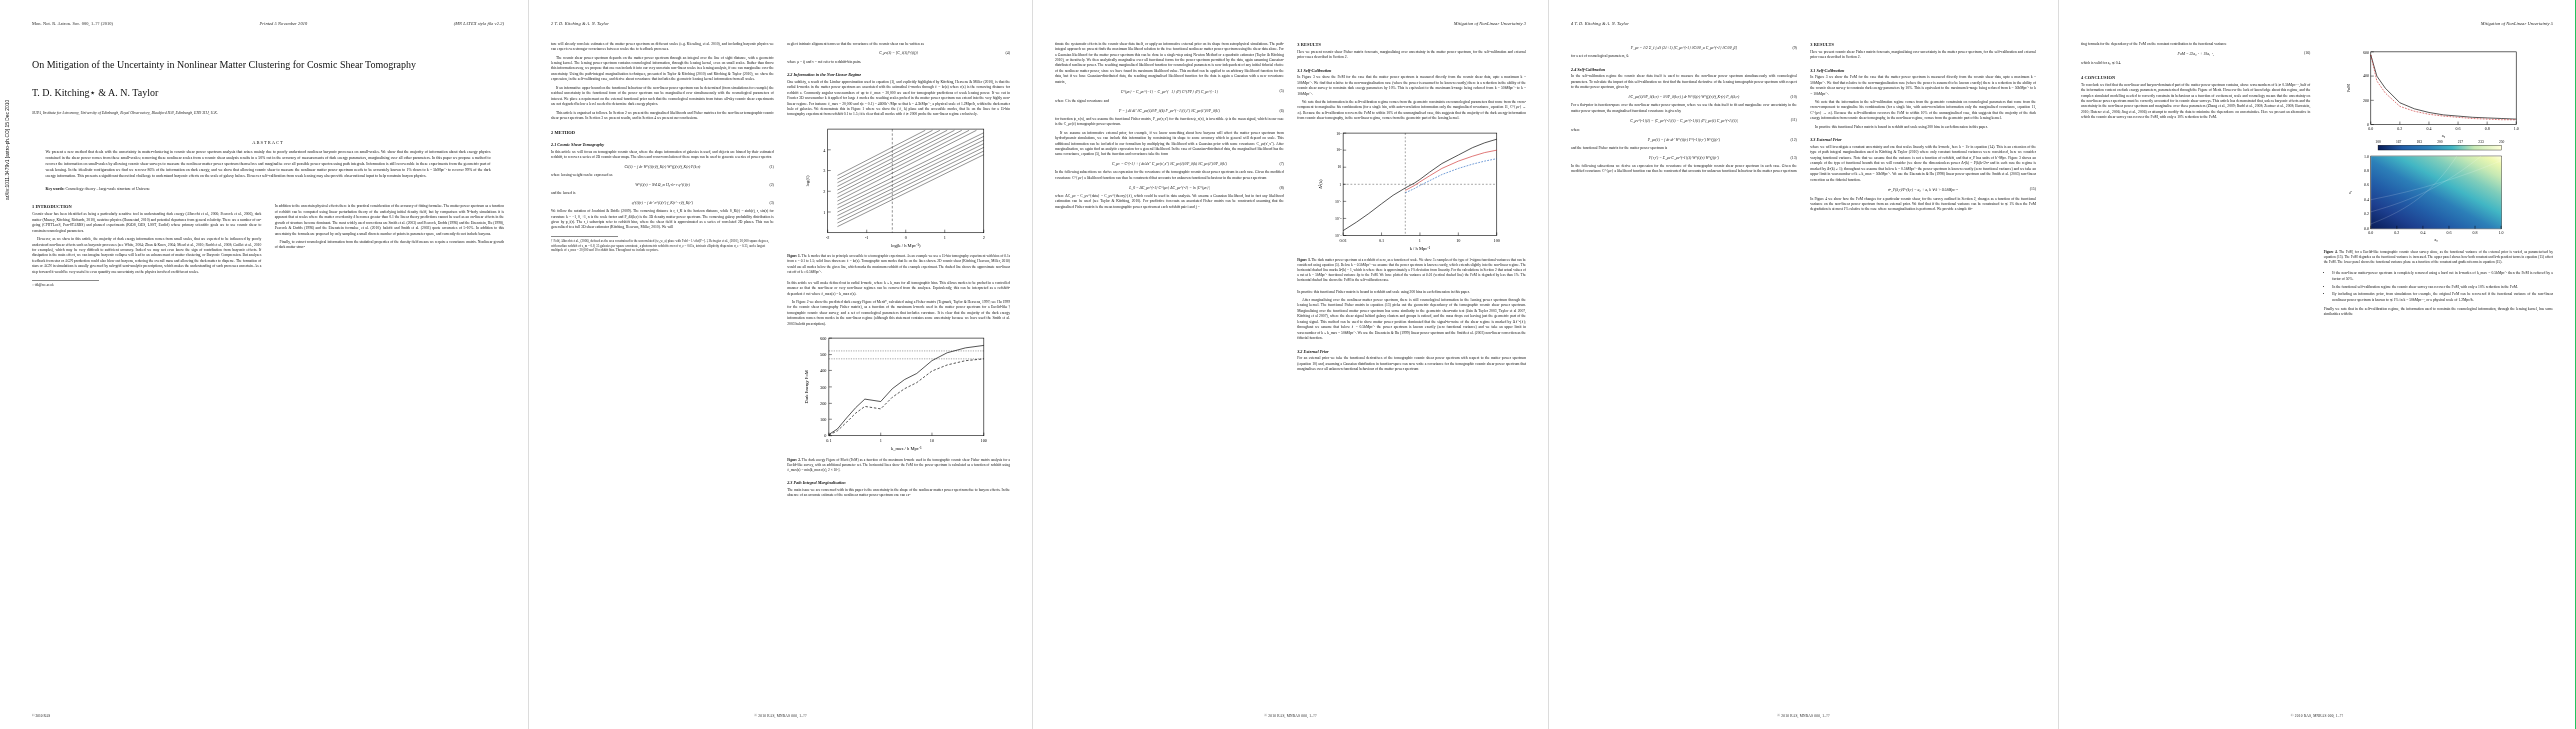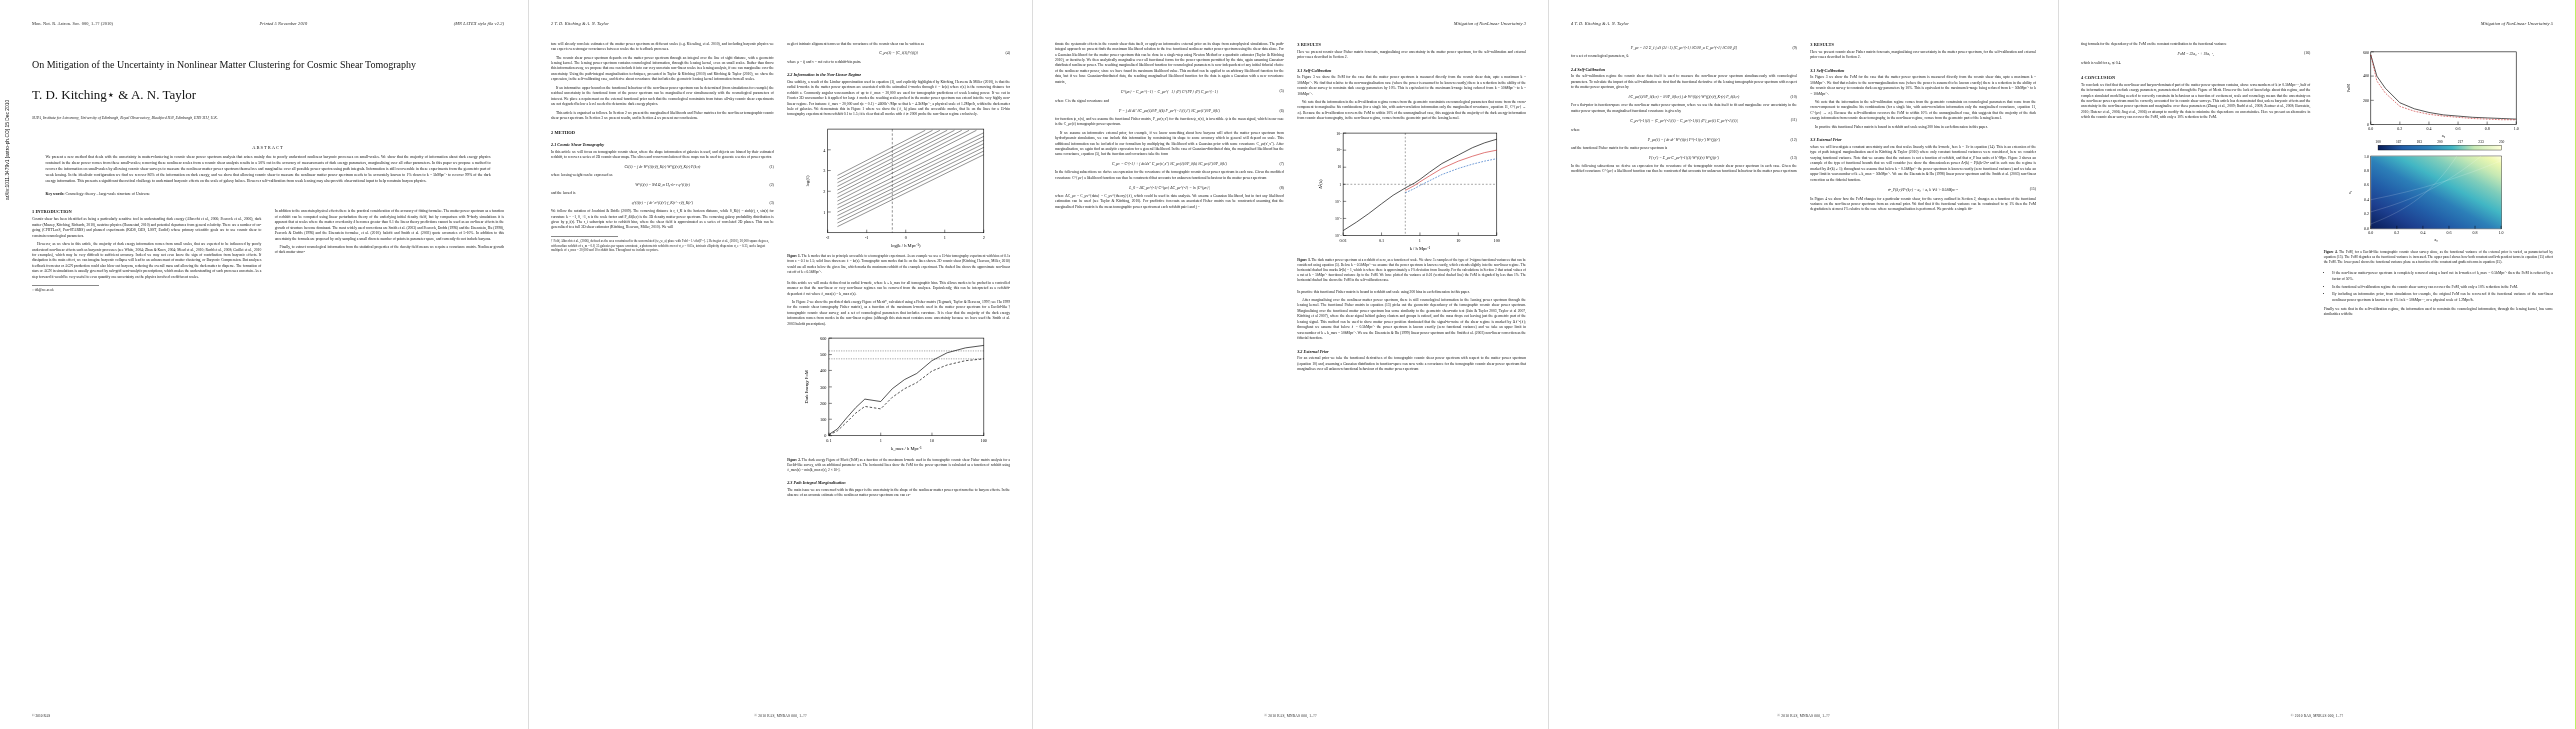--- a/index.html
+++ b/index.html
@@ -1,28 +1,28 @@
 <!DOCTYPE html>
 <html style="font-size:9.7px"><head>
 <meta charset="utf-8">
 <style>
   html,body{margin:0;padding:0;background:#f2f2f0;}
   body{font-family:"Liberation Serif",serif;color:#111;}
-  .sheet{width:2576px;height:729px;background:#bef264;position:relative;overflow:hidden;}
+  .sheet{width:2576px;height:729px;background:#22c55e;position:relative;overflow:hidden;}
   .pages{display:flex;height:729px;}
   .page{position:relative;height:729px;box-sizing:border-box;background:#fff;border-right:0.6px solid #dcdcdc;}
   .p1{width:529px;padding:20.7px 24px 18px 32px;}
   .p2{width:504px;padding:20.7px 22px 18px 22px;}
   .p3{width:516px;padding:20.7px 22px 18px 22px;}
   .p4{width:510px;padding:20.7px 22px 18px 22px;}
   .p5{width:516px;padding:20.7px 22px 18px 22px;}
   .runhead{display:flex;justify-content:space-between;align-items:flex-start;font-size:4.4px;font-style:italic;color:#222;letter-spacing:0.1px;}
   .runhead .left{font-style:normal;}
   .title{font-size:10px;line-height:1.25;margin:33px 0 0 0;font-weight:normal;}
-  .authors{font-size:13px;margin:16px 0 13px 0;}
+  .authors{font-size:10px;margin:16px 0 13px 0;}
   .affil{font-size:3.9px;font-style:italic;color:#222;margin:0 0 0 0;line-height:1.35;}
   .abshead{font-size:4.5px;letter-spacing:1px;text-align:center;margin:24px 0 4.9px 0;}
   .abs{font-size:3.9px;line-height:1.5;text-align:justify;margin:0 13.4px 0 13.4px;}
   .kw{font-size:3.9px;margin:7.3px 13.4px 0 13.4px;}
   .kw b{font-weight:bold;}
   .cols{display:flex;gap:13.4px;margin-top:13.4px;}
   .col{flex:1;min-width:0;}
   .sechead{font-size:4.4px;font-weight:bold;margin:8.5px 0 3px 0;letter-spacing:0.1px;}
   .sechead.first{margin-top:0;}
   .subhead{font-size:4.2px;font-weight:bold;font-style:italic;margin:7.3px 0 2.4px 0;}

